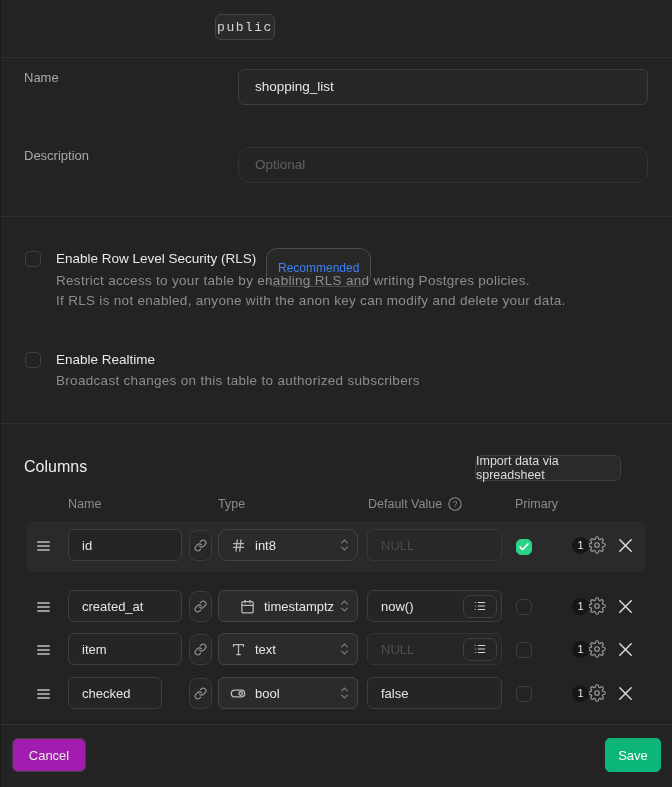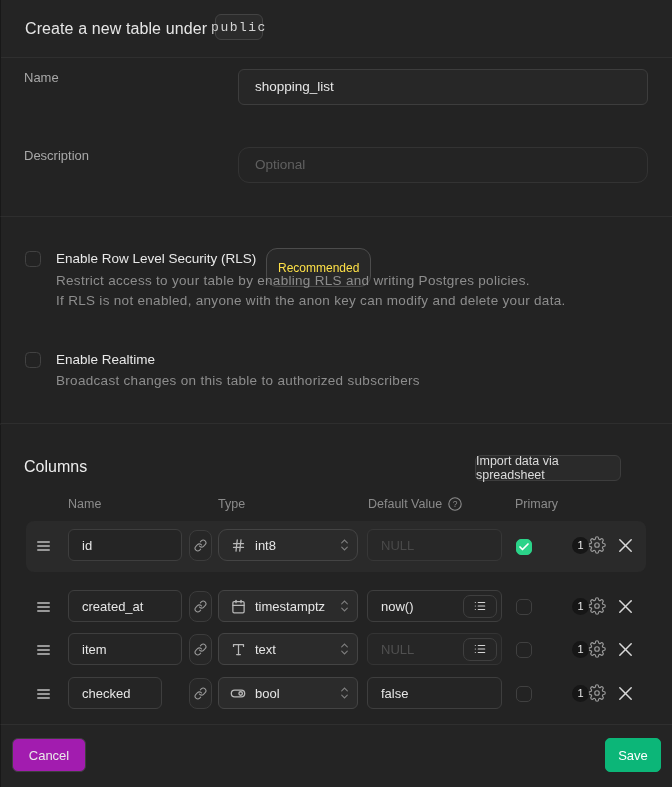--- a/index.html
+++ b/index.html
@@ -3,21 +3,21 @@
 <meta charset="utf-8">
 <style>
   * { margin:0; padding:0; box-sizing:border-box; }
   html,body { width:672px; height:787px; background:#232323; overflow:hidden;
     font-family:"Liberation Sans", sans-serif; }
   .abs { position:absolute; }
   
   .hdr { position:absolute; left:0; top:0; width:672px; height:58px;
     background:#242424; border-bottom:1px solid #2f2f2f; border-left:1px solid #181818; }
   .hdr-title { position:absolute; left:24px; top:20px; font-size:16px; color:#e6e6e6; letter-spacing:.1px; }
-  .chip { position:absolute; left:214px; top:14px; width:48px; height:26px;
+  .chip { position:absolute; left:214px; top:14px; width:60px; height:26px;
     background:#2b2b2b; border:1px solid #434343; border-radius:6px;
     font-family:"Liberation Mono", monospace; font-size:13px; color:#d4d4d4; letter-spacing:1.5px;
     display:flex; align-items:center; justify-content:center; }
   
   .secA { position:absolute; left:0; top:57px; width:672px; height:160px;
     border-bottom:1px solid #2e2e2e; border-left:1px solid #181818;}
   .secB { position:absolute; left:0; top:217px; width:672px; height:207px;
     border-bottom:1px solid #2e2e2e; border-left:1px solid #181818;}
   .secC { position:absolute; left:0; top:425px; width:672px; height:299px; border-left:1px solid #181818;}
   .ftr { position:absolute; left:0; top:724px; width:672px; height:63px;
@@ -27,21 +27,21 @@
     background:#272727; border:1px solid #3d3d3d; border-radius:6px;
     font-size:13.5px; color:#e6e6e6; display:flex; align-items:center; padding-left:16px; padding-bottom:2px; }
   .input.dim { background:#242424; border-color:#333333; color:#606060; }
   
   .cb { position:absolute; width:16px; height:16px; border:1px solid #424242;
     border-radius:4.5px; background:transparent; }
   .rls-title { font-size:13.5px; color:#e8e8e8; }
   .sub { font-size:13.5px; color:#8d8d8d; letter-spacing:0.3px; }
   .pill { position:absolute; left:266px; top:248px; height:39px; padding:16px 11px;
     border:1px solid #4c4c4c; border-radius:11px; background:#282828;
-    font-size:12px; color:#fde047; display:flex; align-items:center; }
+    font-size:12px; color:#3b82f6; display:flex; align-items:center; }
   
   .h-col { position:absolute; left:24px; top:458px; font-size:16px; color:#ededed; }
   .btn-import { position:absolute; left:475px; top:455px; width:146px; height:26px;
     background:#2a2a2a; border:1px solid #3d3d3d; border-radius:6px;
     font-size:12.5px; color:#dcdcdc; display:flex; align-items:center; justify-content:center; }
   .th { position:absolute; top:497px; font-size:12.5px; color:#8b8b8b; }
   .row1panel { position:absolute; left:26px; top:521px; width:620px; height:51px;
     background:#2a2a2a; border-radius:8px; }
   .rowinp { position:absolute; height:32px; background:#252525; border:1px solid #3e3e3e;
     border-radius:6px; font-size:13px; color:#e6e6e6; display:flex; align-items:center; padding-left:13px; }
@@ -71,21 +71,20 @@
     background:#a21caf; border:1px solid #3e3e3e; border-radius:6px;
     font-size:13px; color:#eaeaea; display:flex; align-items:center; justify-content:center; }
   .btn-save { position:absolute; left:605px; top:738px; width:56px; height:34px;
     background:#0cb678; border:1px solid #0cb678; border-radius:5px;
     font-size:13px; color:#ffffff; display:flex; align-items:center; justify-content:center; }
 </style>
 </head>
 <body>
 
 <div class="hdr">
-  <span class="hdr-title">Create a new table under</span>
   <span class="chip">public</span>
 </div>
 
 <div class="secA"></div>
 <span class="abs lbl" style="left:24px; top:70px;">Name</span>
 <div class="input" style="top:69px;">shopping_list</div>
 <span class="abs lbl" style="left:24px; top:148px;">Description</span>
 <div class="input dim" style="top:147px;border-radius:11px;">Optional</div>
 
 <div class="secB"></div>
@@ -160,21 +159,21 @@
       <i></i>
       <i></i>
     </div>
     <div class="rowinp" style="left:68px; top:590px; width:114px;">created_at</div>
     <div class="linkbtn" style="left:189px; top:590.5px;">
       <svg width="13" height="13" viewBox="0 0 24 24" fill="none" stroke="#9a9a9a" stroke-width="2" stroke-linecap="round">
         <path d="M10 13a5 5 0 0 0 7.54.54l3-3a5 5 0 0 0-7.07-7.07l-1.72 1.71"></path>
         <path d="M14 11a5 5 0 0 0-7.54-.54l-3 3a5 5 0 0 0 7.07 7.07l1.71-1.71"></path>
       </svg>
     </div>
-    <div class="sel" style="top:590px;"><span class="ticon">
+    <div class="sel" style="top:590px;padding-left:9px;"><span class="ticon">
         <svg width="15" height="15" viewBox="0 0 24 24" fill="none" stroke="#b9b9b9" stroke-width="2" stroke-linecap="round">
           <rect x="3" y="4" width="18" height="18" rx="2"></rect>
           <line x1="16" y1="2" x2="16" y2="6"></line>
           <line x1="8" y1="2" x2="8" y2="6"></line>
           <line x1="3" y1="10" x2="21" y2="10"></line>
         </svg>
       </span>timestamptz<span class="chev">
         <svg width="7" height="5" viewBox="0 0 10 6" fill="none" stroke="#7e7e7e" stroke-width="1.6" stroke-linecap="round">
           <path d="M1 5 L5 1 L9 5"></path>
         </svg>

